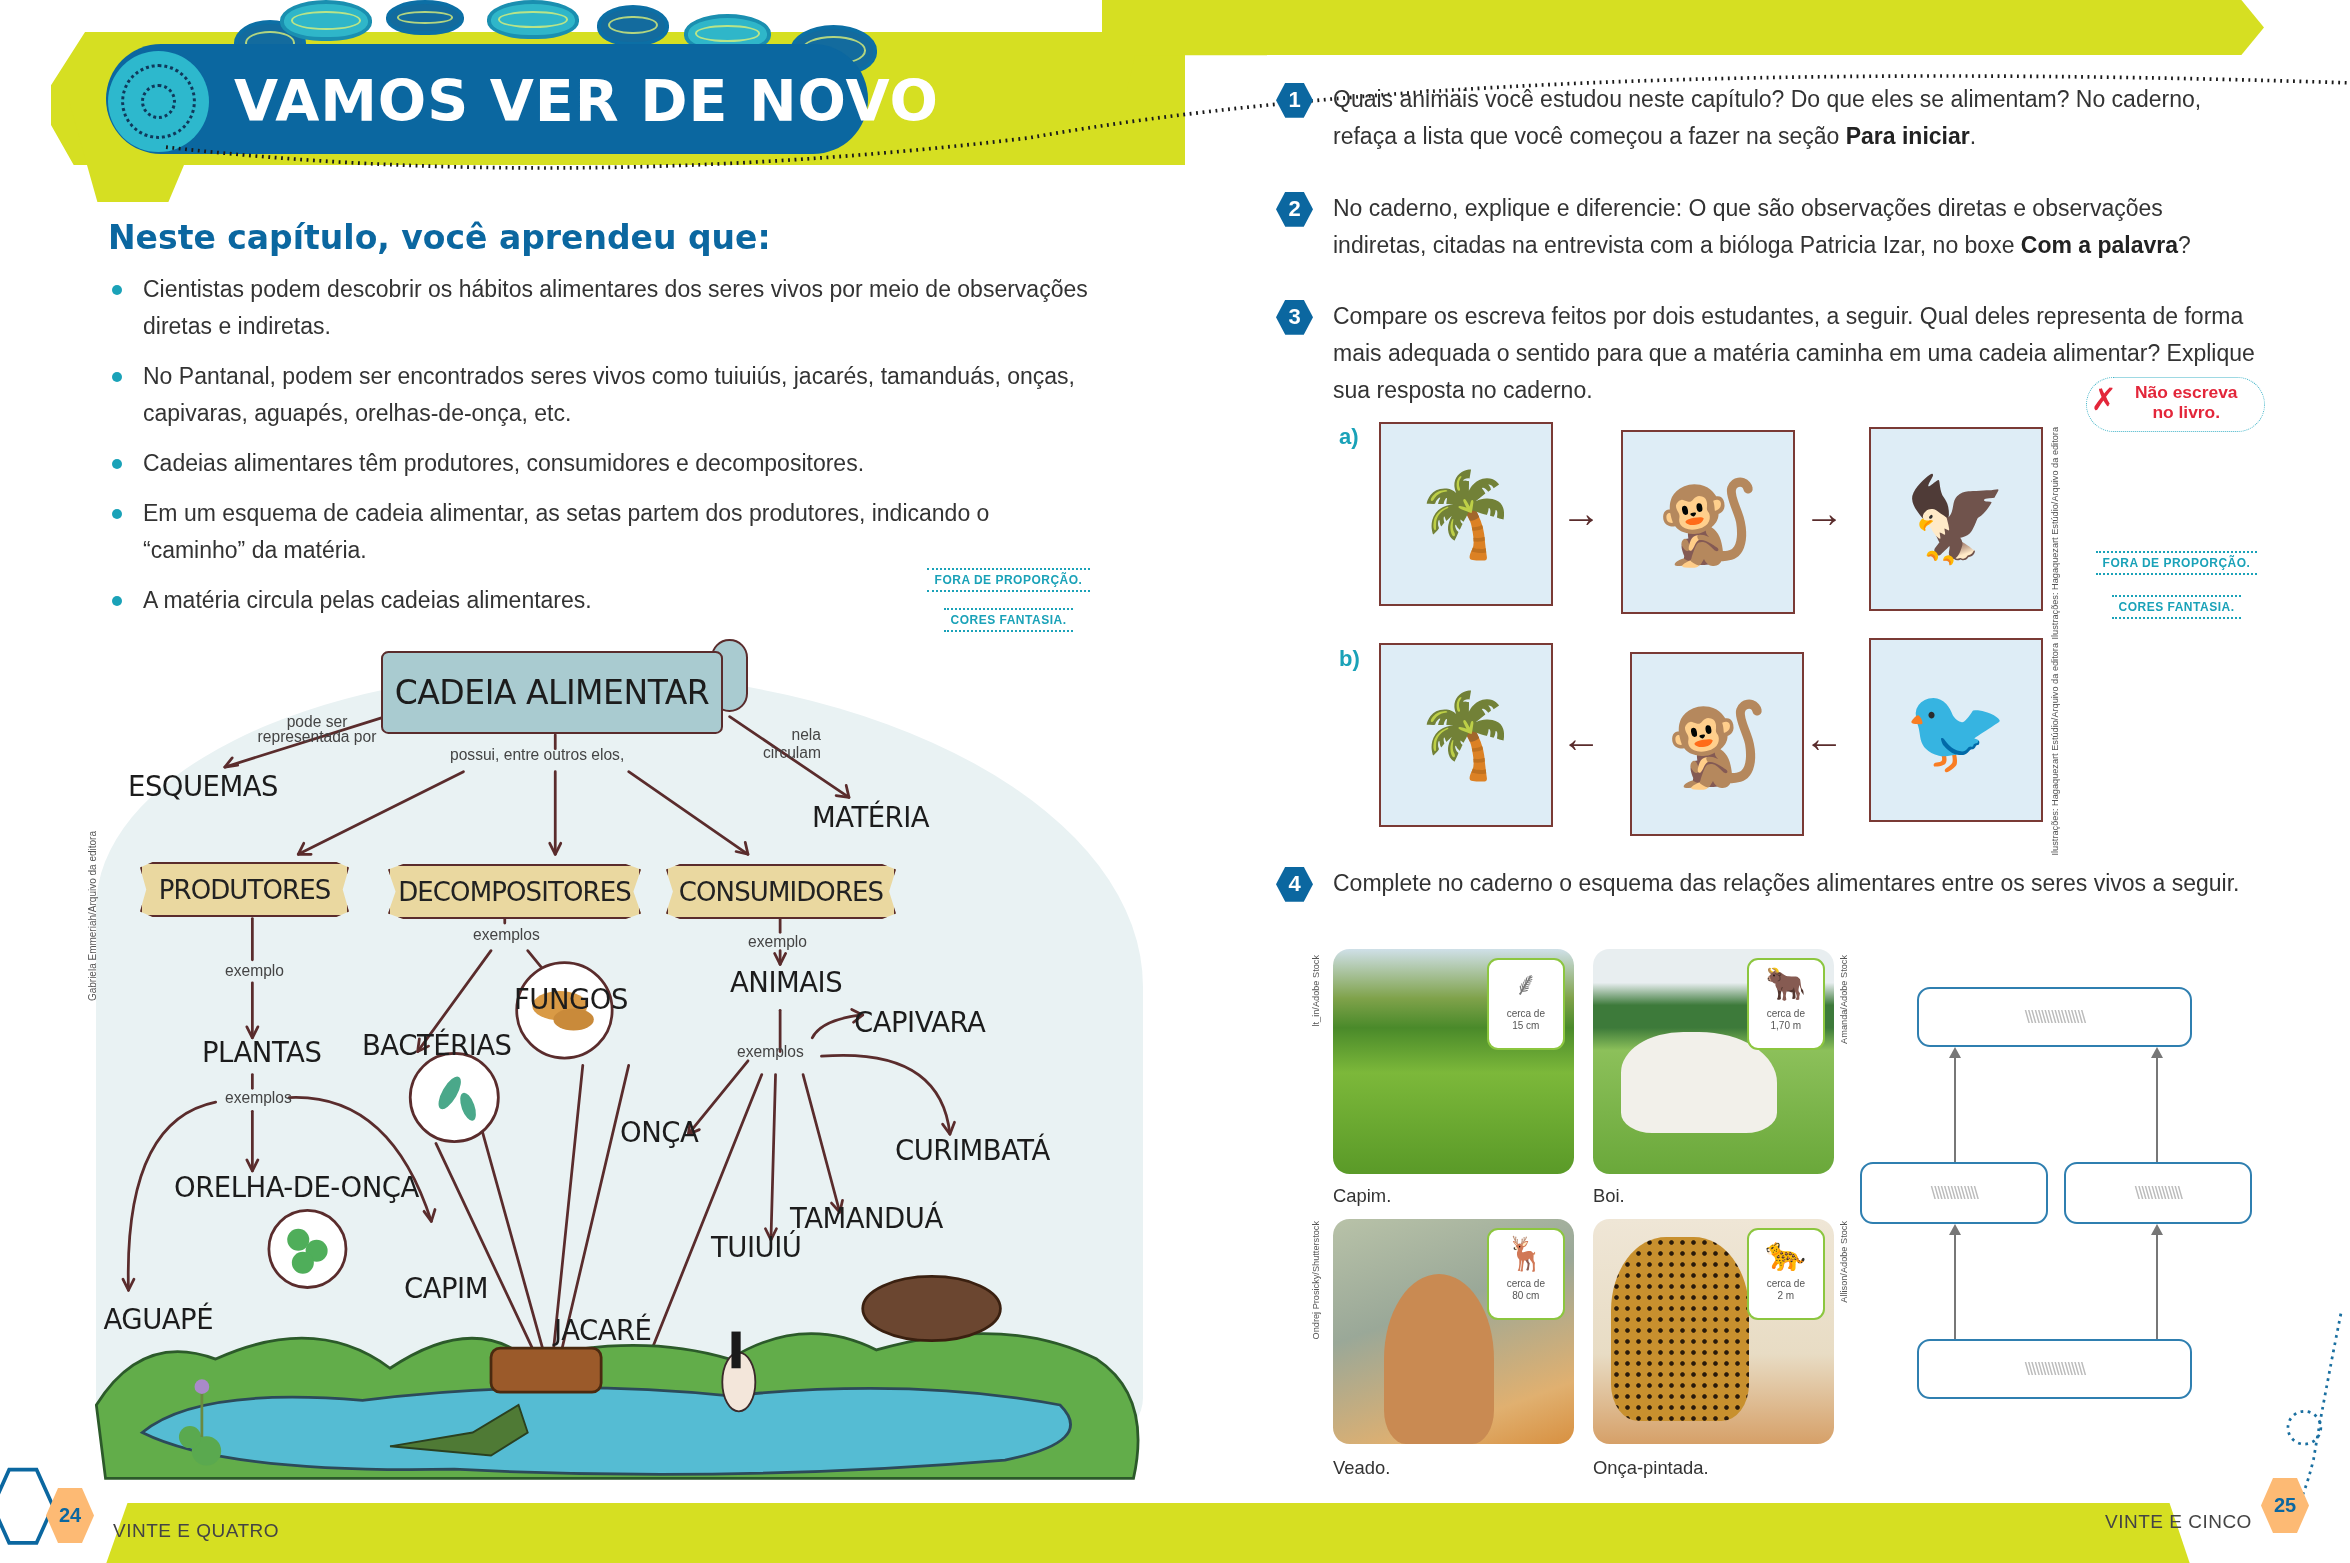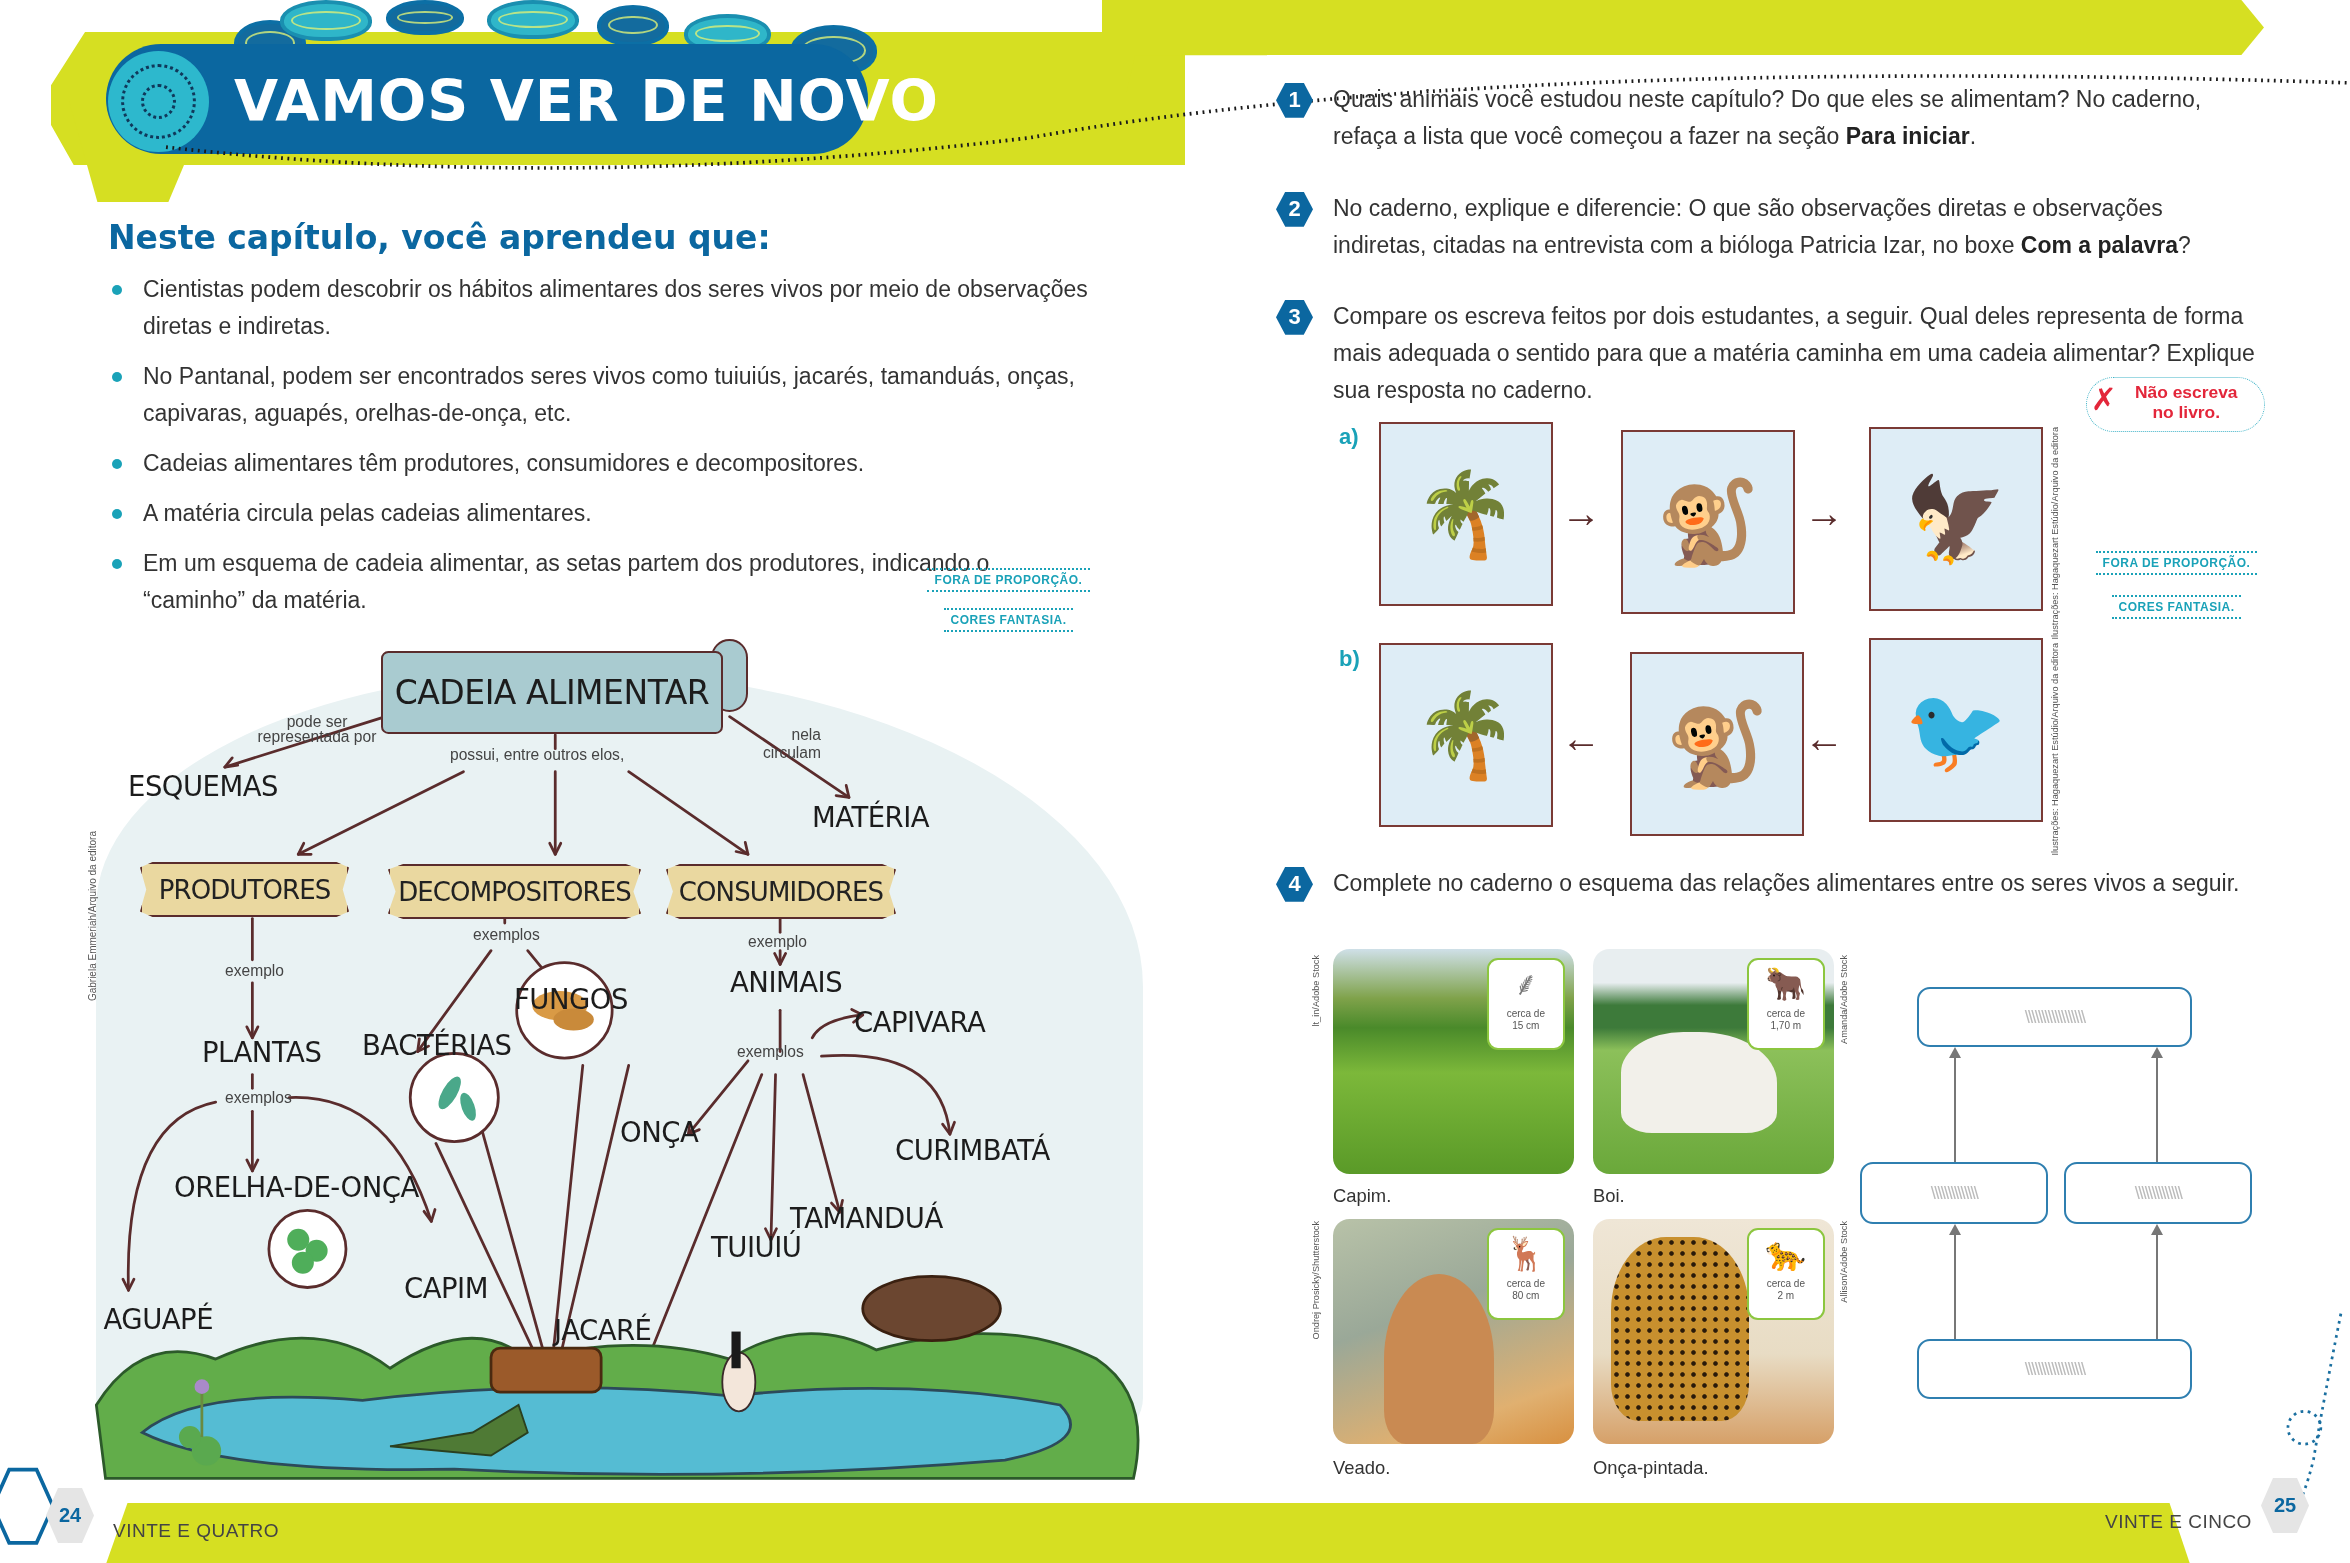--- a/index.html
+++ b/index.html
@@ -43,21 +43,21 @@
   .hand-sm { font-family: "Liberation Sans", sans-serif; color: #444; font-size: 15.6px; white-space: nowrap; position: absolute; }
   .ribbon { position: absolute; height: 55px; background: #ead8a0; border: 2.8px solid #5a2c2c; display: flex; align-items: center; justify-content: center;
     clip-path: polygon(0 10%, 6% 0, 94% 0, 100% 10%, 97% 50%, 100% 90%, 94% 100%, 6% 100%, 0 90%, 3% 50%); }
   .ribbon span { font-family: "DejaVu Sans", sans-serif; font-size: 26px; color: #222; letter-spacing: -0.9px; }
   .diagram svg { position: absolute; left: 0; top: 0; }
   .credit-v { position: absolute; font-size: 10px; color: #555; writing-mode: vertical-rl; transform: rotate(180deg); white-space: nowrap; }
 
   
   .footer-left { left: 106px; top: 1503px; width: 1074px; height: 61px; background: #d6df22; clip-path: polygon(2% 0, 100% 0, 100% 100%, 0 100%); }
   .footer-right { left: 1166px; top: 1503px; width: 1024px; height: 61px; background: #d6df22; clip-path: polygon(0 0, 98% 0, 100% 100%, 0 100%); }
-  .page-hex { width: 48px; height: 55px; background: #e5e5e5; clip-path: polygon(25% 0, 75% 0, 100% 50%, 75% 100%, 25% 100%, 0 50%); display: flex; align-items: center; justify-content: center; color: #0b67a0; font-weight: 700; font-size: 20px; }
+  .page-hex { width: 48px; height: 55px; background: #fdba74; clip-path: polygon(25% 0, 75% 0, 100% 50%, 75% 100%, 25% 100%, 0 50%); display: flex; align-items: center; justify-content: center; color: #0b67a0; font-weight: 700; font-size: 20px; }
   .page-word { font-size: 19px; color: #444; letter-spacing: 0.5px; }
 
   
   .q { position: absolute; left: 1276px; width: 983px; }
   .q-num { position: absolute; left: 0; top: 1.8px; width: 37px; height: 35px; background: #0b67a0; color: #fff; font-weight: 700; font-size: 22px; display: flex; align-items: center; justify-content: center;
     clip-path: polygon(25% 0, 75% 0, 100% 50%, 75% 100%, 25% 100%, 0 50%); }
   .q-text { margin-left: 57px; font-size: 23px; line-height: 37px; color: #333; }
   .q-text b { font-weight: 700; color: #222; }
 
   .no-write { left: 2086px; top: 377px; width: 179px; height: 55px; border: 1.8px dotted #3fb3c7; border-radius: 27.5px; }
@@ -102,22 +102,22 @@
 <svg class="abs dotted-arc" viewBox="0 0 2440 170">
   <path d="M60 120 Q 500 170 1000 110 Q 1500 20 2440 50" fill="none" stroke="#1a1a1a" stroke-width="4" stroke-dasharray="2 5"></path>
 </svg>
 
 <div class="abs section-heading">Neste capítulo, você aprendeu que:</div>
 
 <div class="abs bullets">
   <div class="bullet">Cientistas podem descobrir os hábitos alimentares dos seres vivos por meio de observações diretas e indiretas.</div>
   <div class="bullet">No Pantanal, podem ser encontrados seres vivos como tuiuiús, jacarés, tamanduás, onças, capivaras, aguapés, orelhas-de-onça, etc.</div>
   <div class="bullet">Cadeias alimentares têm produtores, consumidores e decompositores.</div>
+  <div class="bullet">Em um esquema de cadeia alimentar, as setas partem dos produtores, indicando o “caminho” da matéria.</div>
   <div class="bullet">A matéria circula pelas cadeias alimentares.</div>
-  <div class="bullet">Em um esquema de cadeia alimentar, as setas partem dos produtores, indicando o “caminho” da matéria.</div>
 </div>
 
 <div class="abs" style="left:927px;top:568px;width:163px;">
   <div class="fantasy-tag">FORA DE PROPORÇÃO.</div>
 </div>
 <div class="abs" style="left:944px;top:608px;width:129px;">
   <div class="fantasy-tag">CORES FANTASIA.</div>
 </div>
 
 <div class="abs diagram">

